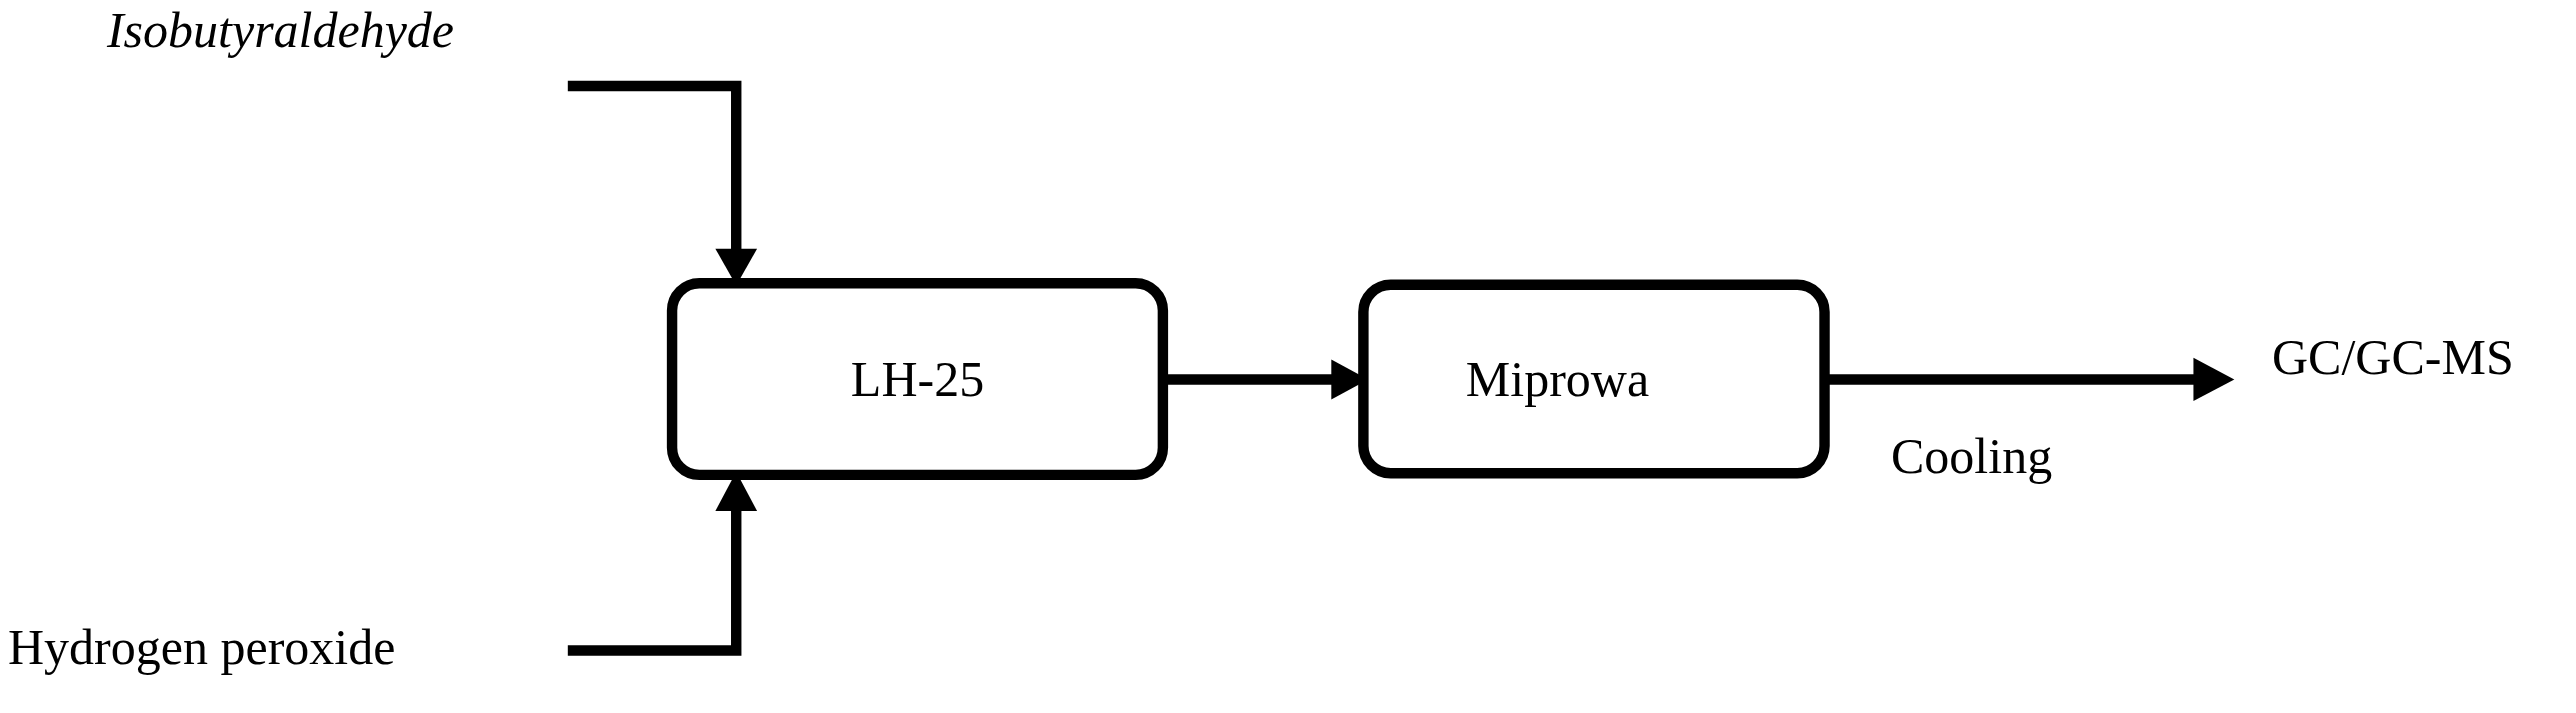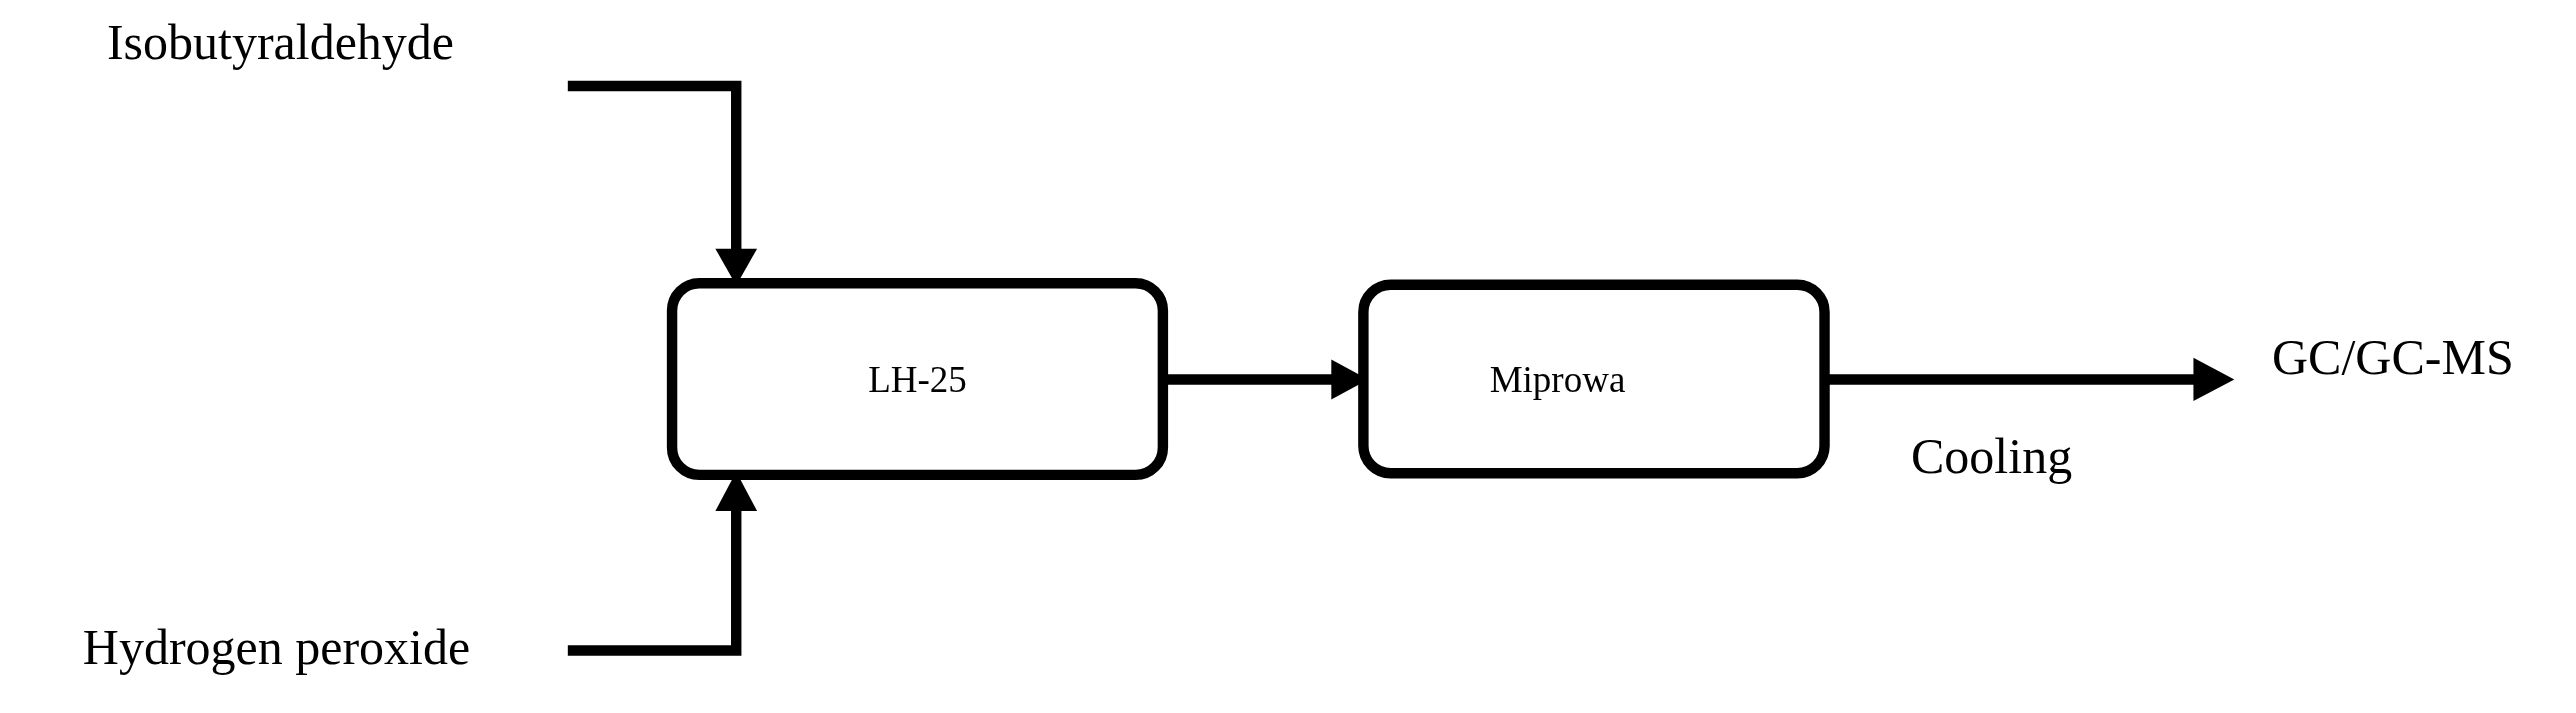--- a/index.html
+++ b/index.html
@@ -40,49 +40,50 @@
     text-align: center;
   }
   #label-feed-top {
     left: 0px;
     top: 4.8px;
     width: 561px;
     text-align: center;
   }
   #label-feed-top .caption-line {
     display: block;
-    margin: 12px;
+    margin: 0;
     padding: 0;
+    font-style: italic;
   }
   #label-feed-top .caption-line.line-2 {
     margin-top: 11.2px;
   }
   #label-feed-bottom {
     left: 0px;
     top: 622px;
     width: 553px;
-    text-align: center;
+    text-align: left;
+    padding-left: 8px;
   }
   #label-output {
     left: 2248px;
     top: 332px;
     font-size: 50px;
     text-align: left;
     margin-left: 24px;
   }
   #label-cooling {
     left: 1891px;
     top: 431px;
     font-size: 50px;
     text-align: center;
-    margin-left: 20px;
   }
   
   .unit-caption {
-    font-size: 37px;
+    font-size: 50px;
     text-align: center;
     display: flex;
     align-items: center;
     justify-content: center;
   }
   #label-unit-reactor {
     left: 672px;
     top: 283px;
     width: 491px;
     height: 192px;

